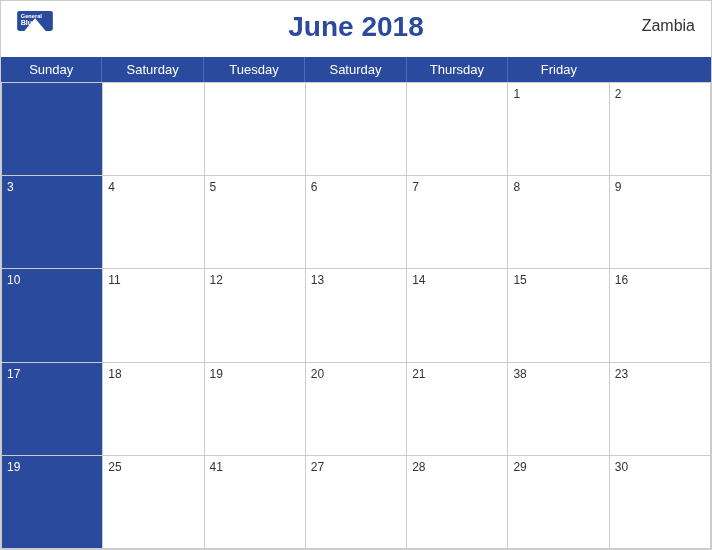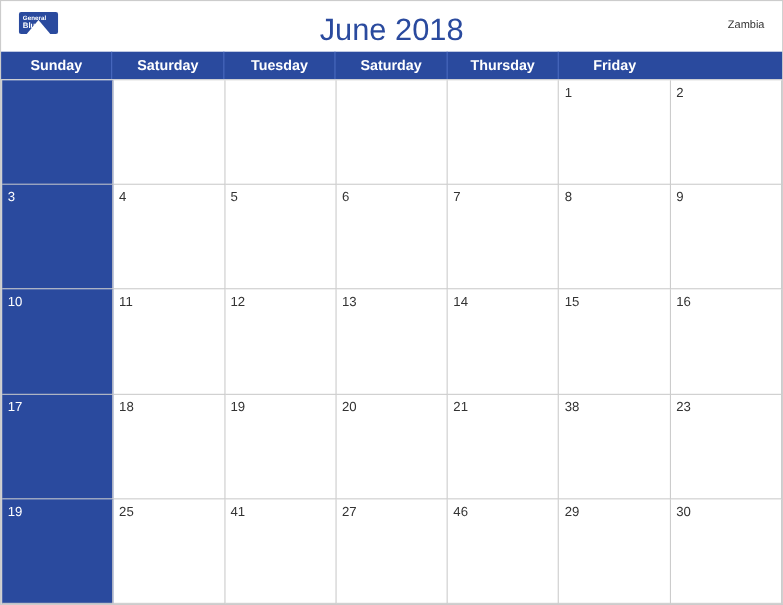--- a/index.html
+++ b/index.html
@@ -14,59 +14,59 @@
       width: 712px;
       height: 550px;
       background: #fff;
       border: 1px solid #ccc;
       display: flex;
       flex-direction: column;
     }
     .calendar-header {
       display: flex;
       justify-content: center;
-      padding: 10px 16px 4px;
+      padding: 10px 16px 14px;
       position: relative;
     }
     .calendar-title {
       font-size: 28px;
       color: #2a4a9e;
-      font-weight: normal;
+      font-weight: bold;
       text-align: center;
       flex: 1;
     }
     .logo-area {
       position: absolute;
       left: 16px;
       top: 10px;
       display: flex;
       flex-direction: column;
       align-items: center;
     }
     .logo-icon {
       width: 36px;
       height: 30px;
     }
     .country-label {
       position: absolute;
       right: 16px;
       top: 16px;
-      font-size: 10px;
+      font-size: 16px;
       color: #333;
     }
     .days-header {
       display: grid;
       grid-template-columns: repeat(7, 1fr);
       background: #2a4a9e;
     }
     .day-header {
       color: #fff;
       text-align: center;
       font-size: 13px;
-      font-weight: bold;
+      font-weight: normal;
       padding: 5px 0;
       border-right: 1px solid #4a6abf;
     }
     .day-header:last-child {
       border-right: none;
     }
     .calendar-grid {
       display: grid;
       grid-template-columns: repeat(7, 1fr);
       grid-template-rows: repeat(5, 1fr);
@@ -202,21 +202,21 @@
       <div class="calendar-cell">
         <span class="cell-number">25</span>
       </div>
       <div class="calendar-cell">
         <span class="cell-number">41</span>
       </div>
       <div class="calendar-cell">
         <span class="cell-number">27</span>
       </div>
       <div class="calendar-cell">
-        <span class="cell-number">46</span>
+        <span class="cell-number">28</span>
       </div>
       <div class="calendar-cell">
         <span class="cell-number">29</span>
       </div>
       <div class="calendar-cell">
         <span class="cell-number">30</span>
       </div>
     </div>
 </div>
 

